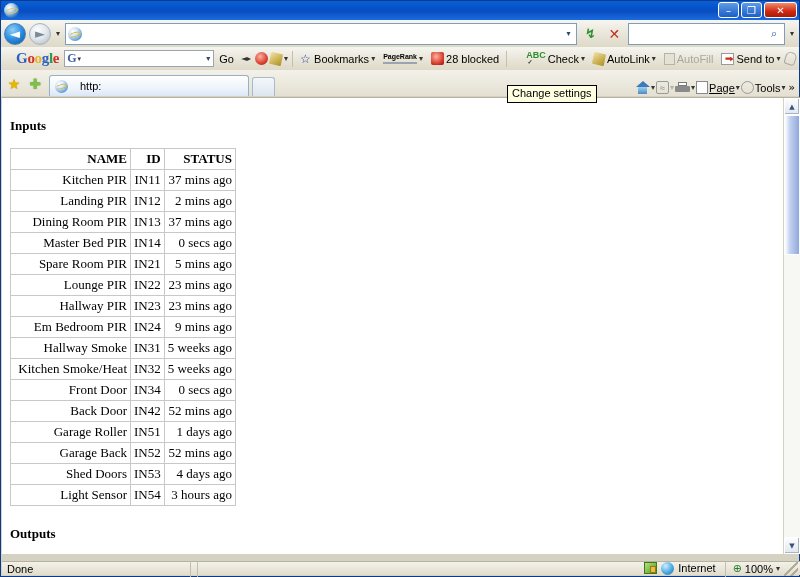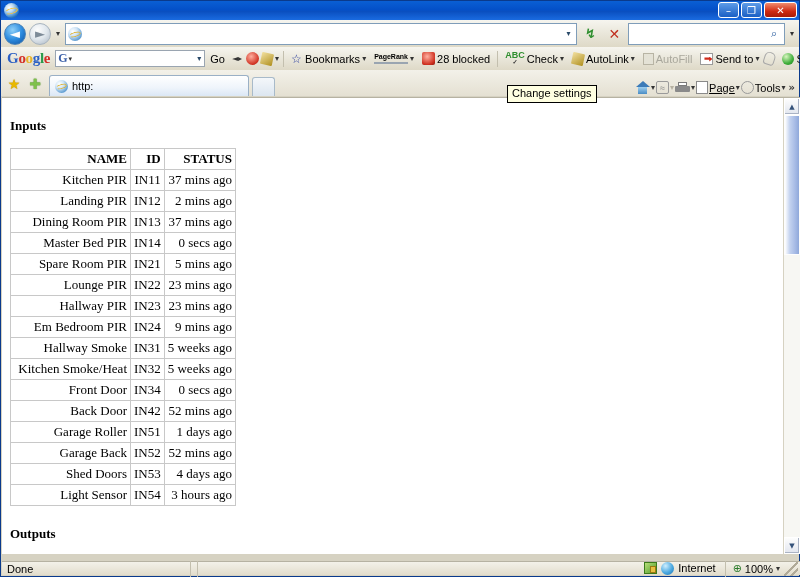--- a/index.html
+++ b/index.html
@@ -187,21 +187,21 @@
   }
   .search-go {
     width: 20px; height: 18px;
     display:flex;align-items:center;justify-content:center;
     color:#2a5d9e; font-size:11px;
     flex:0 0 auto;
   }
 
   
   .gbar { height: 23px; gap: 2px; }
-  .glogo { font-family: "Liberation Serif", serif; font-size: 15px; font-weight: bold; letter-spacing: -.3px; padding: 0 3px; }
+  .glogo { font-family: "Liberation Serif", serif; font-size: 15px; font-weight: bold; letter-spacing: -.3px; padding: 0 3px; margin-left: 9px; }
   .glogo span:nth-child(1){color:#2b5fc4}
   .glogo span:nth-child(2){color:#d42f26}
   .glogo span:nth-child(3){color:#e8b32a}
   .glogo span:nth-child(4){color:#2b5fc4}
   .glogo span:nth-child(5){color:#2a9b4a}
   .glogo span:nth-child(6){color:#d42f26}
   .gsearch {
     width: 150px; height: 17px;
     background: #fff;
     border: 1px solid #9aa5b1;
@@ -243,21 +243,21 @@
   .blk-ico {
     width: 13px; height: 13px;
     background: radial-gradient(circle at 40% 35%, #ffb0a0, #cf3020 70%, #8b1a0c);
     border-radius: 2px;
     flex:0 0 auto;
   }
   .abc-ico {
     font-size: 6px; font-weight: bold; color:#333;
     line-height: 6px; text-align:center;
   }
-  .abc-ico i { display:block; font-style:normal; color:#2f8f2f; font-size:9px; line-height:7px;}
+  .abc-ico i { display:block; font-style:normal; color:#2f8f2f; font-size:9px; line-height:7px;margin-left:12px;}
   .pen-ico { width:12px;height:12px; background:linear-gradient(135deg,#f2e0a0,#b09020); transform:rotate(12deg); border-radius:1px; flex:0 0 auto;}
   .form-ico { width:11px;height:12px;background:#e4e2d6;border:1px solid #b8b4a4;flex:0 0 auto;box-sizing:border-box;}
   .sendto-ico { width:13px;height:12px;background:#fff;border:1px solid #9a9a9a;position:relative;flex:0 0 auto;box-sizing:border-box;}
   .sendto-ico::after{content:"";position:absolute;left:3px;top:3px;width:8px;height:5px;background:#d02a1a;clip-path:polygon(0 1px,60% 1px,60% 0,100% 50%,60% 100%,60% 65%,0 65%);}
   .clip-ico { width:11px;height:13px;border:1.6px solid #a8a8a8;border-radius:5px 5px 3px 3px;transform:rotate(18deg);flex:0 0 auto;box-sizing:border-box;}
   .settings-ico{width:12px;height:12px;border-radius:50%;background:radial-gradient(circle at 35% 30%,#d8f5c0,#3fae3a 60%,#1d7a1c);flex:0 0 auto;}
   .caret-dn{font-size:8px;color:#333;font-family:"DejaVu Sans",sans-serif;}
   .g-spacer{flex:1 1 auto;}
 
   
@@ -297,21 +297,21 @@
     flex: 0 0 auto;
   }
   .tab-ico {
     width: 13px; height: 13px;
     border-radius: 50%;
     background: radial-gradient(circle at 35% 32%, #ffffff 0%, #cfe4f6 35%, #5a9ad0 75%, #2e6ca3 100%);
     position: relative;
     flex:0 0 auto;
   }
   .tab-ico::after{content:"";position:absolute;left:1px;top:4px;width:11px;height:5px;border:1.3px solid #e0b535;border-radius:50%;border-left-color:transparent;transform:rotate(-16deg);box-sizing:border-box;}
-  .tab-label { font-size: 11px; margin-left: 4px; white-space: nowrap; }
+  .tab-label { font-size: 11px; margin-left: 12px; white-space: nowrap; }
   .newtab {
     width: 23px; height: 19px;
     background: linear-gradient(to bottom,#f4f7fa,#dce6f0);
     border: 1px solid #a8bac9;
     border-bottom: none;
     border-radius: 3px 3px 0 0;
     margin-left: 3px;
     box-sizing: border-box;
     flex:0 0 auto;
   }

